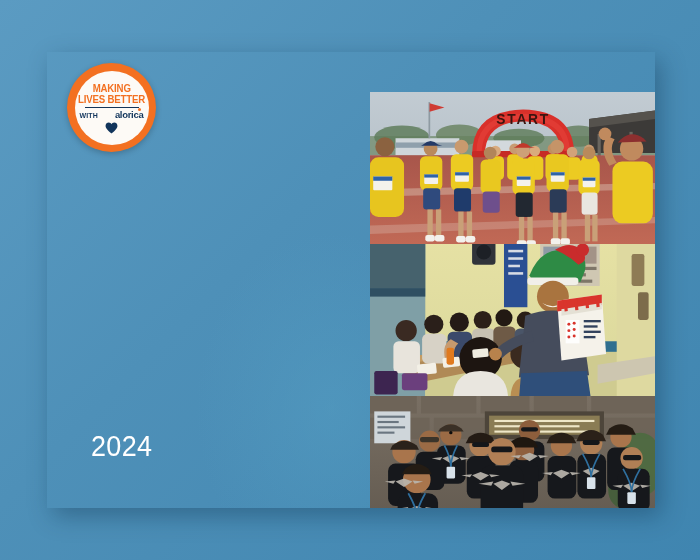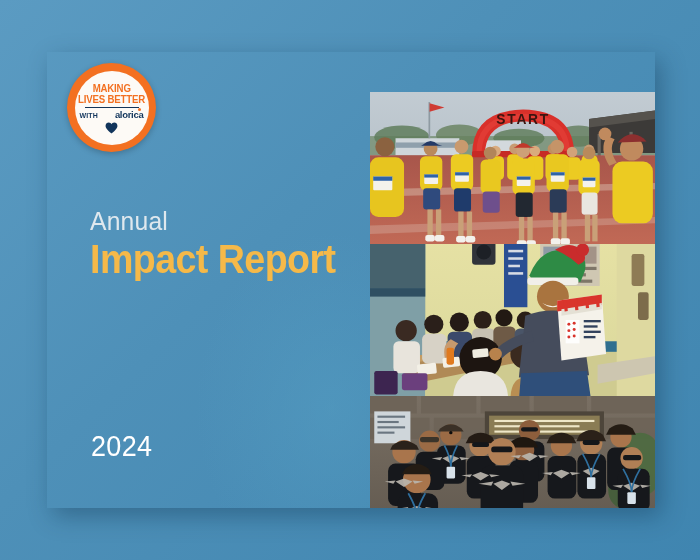--- a/index.html
+++ b/index.html
@@ -208,24 +208,20 @@
             </span>
           </div>
           <div id="badge-heart">
             <svg viewBox="0 0 24 22" width="13" height="12" aria-hidden="true">
               <path d="M12 21 C 12 21, 1 13.5, 1 7.2 C 1 3.2, 4 1, 6.9 1 C 9.3 1, 11.2 2.6, 12 4.3 C 12.8 2.6, 14.7 1, 17.1 1 C 20 1, 23 3.2, 23 7.2 C 23 13.5, 12 21, 12 21 Z" fill="#12355c"></path>
             </svg>
           </div>
         </div>
       </div>
 
-      <div id="headline">
-        <div id="eyebrow-annual">Annual</div>
-        <div id="title-impact-report">Impact Report</div>
-      </div>
 
       <div id="year-label">2024</div>
     </div>
 
     <div id="photo-panel">
 
       <div class="photo">
         <svg viewBox="0 0 268 152" preserveAspectRatio="xMidYMid slice" aria-hidden="true">
           <defs>
             <linearGradient id="sky1" x1="0" y1="0" x2="0" y2="1">

